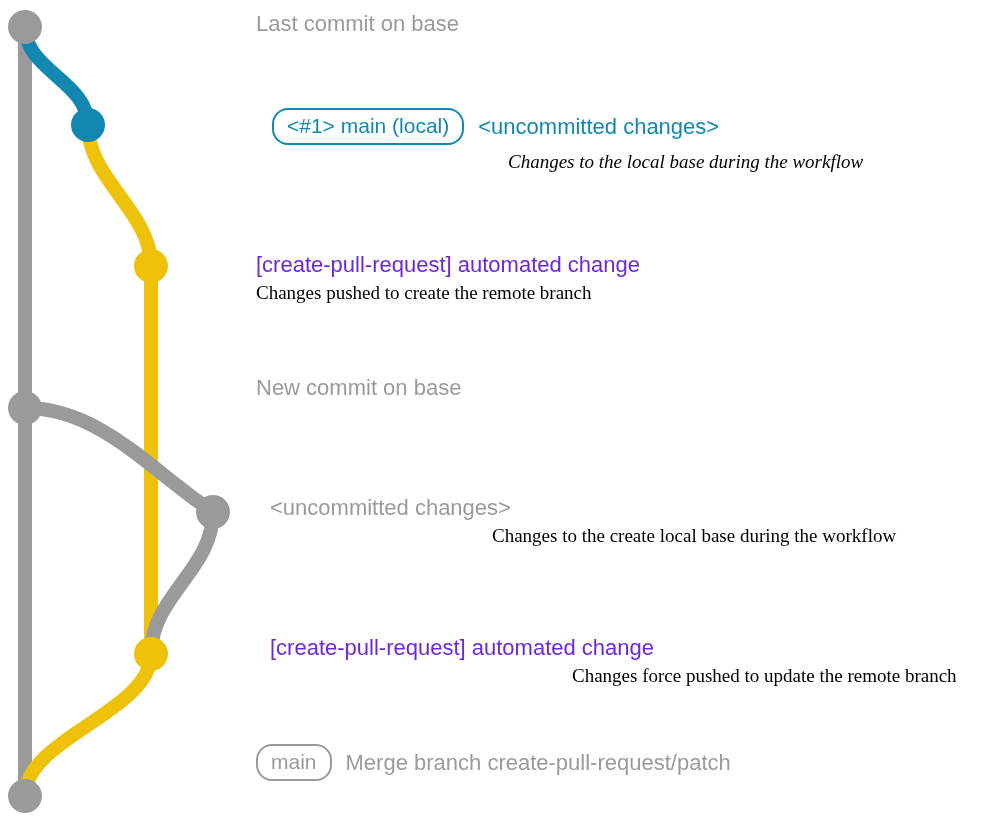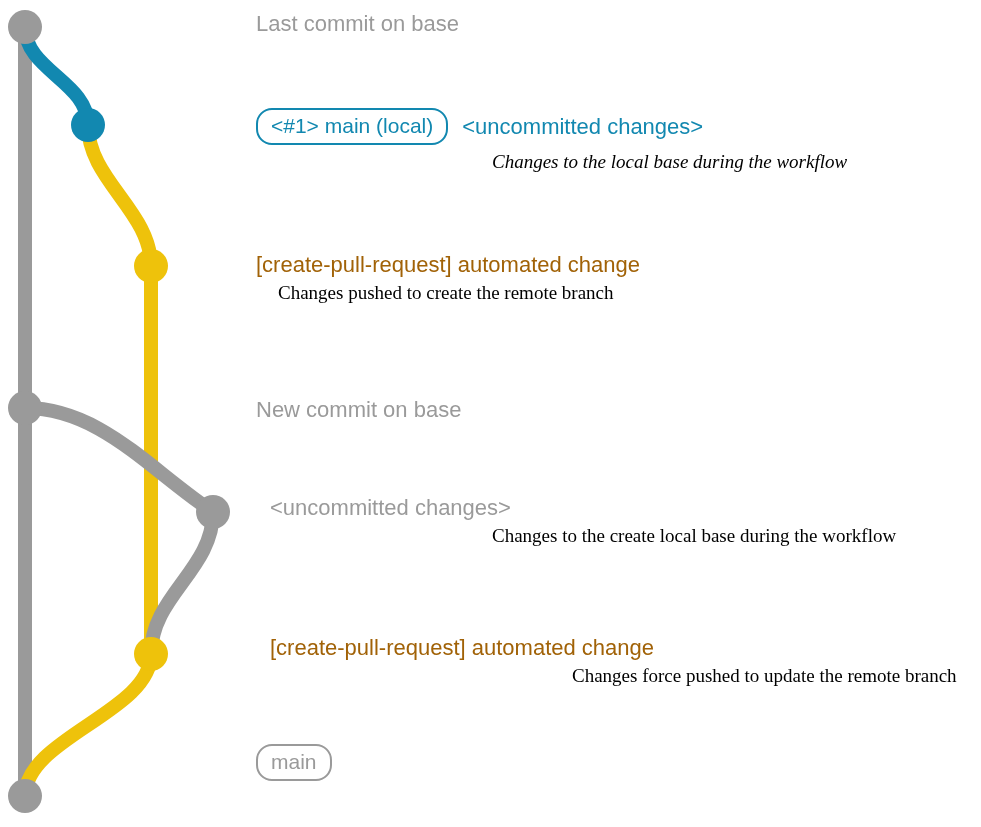--- a/index.html
+++ b/index.html
@@ -74,24 +74,24 @@
     font-size: 19px;
     color: #000000;
     line-height: 1.1;
     white-space: nowrap;
     margin-top: 7px;
   }
 
   
   .c-gray   { color: #9a9a9a; }
   .c-blue   { color: #1288b0; }
-  .c-yellow { color: #a16207; }
+  .c-yellow { color: #6d28d9; }
 
   .subtext-indent-a { margin-left: 236px; font-style: italic; }
-  .subtext-indent-b { margin-left: 22px; }
+  .subtext-indent-b { }
   .subtext-indent-c { margin-left: 236px; }
   .subtext-indent-d { margin-left: 316px; }
 </style>
 </head>
 <body>
 
 <svg id="graph-svg" viewBox="0 0 981 827" aria-hidden="true">
 
   <path d="M 25 27 L 25 796" stroke="#9a9a9a" stroke-width="14" fill="none" stroke-linecap="round"></path>
 
@@ -119,40 +119,40 @@
 <div class="annotations">
 
   <div class="ann" style="left:256px; top:12px;">
     <div>
       <div class="ann-row">
         <span class="headline c-gray">Last commit on base</span>
       </div>
     </div>
   </div>
 
-  <div class="ann" style="left:256px; top:108px;">
+  <div class="ann" style="left:272px; top:108px;">
     <div>
       <div class="ann-row">
         <span class="pill c-blue">&lt;#1&gt; main (local)</span>
         <span class="headline with-pill c-blue">&lt;uncommitted changes&gt;</span>
       </div>
       <div class="subtext subtext-indent-a">Changes to the local base during the workflow</div>
     </div>
   </div>
 
   <div class="ann" style="left:256px; top:253px;">
     <div>
       <div class="ann-row">
         <span class="headline c-yellow">[create-pull-request] automated change</span>
       </div>
       <div class="subtext subtext-indent-b">Changes pushed to create the remote branch</div>
     </div>
   </div>
 
-  <div class="ann" style="left:256px; top:398px;">
+  <div class="ann" style="left:256px; top:376px;">
     <div>
       <div class="ann-row">
         <span class="headline c-gray">New commit on base</span>
       </div>
     </div>
   </div>
 
   <div class="ann" style="left:256px; top:496px;">
     <div>
       <div class="ann-row">
@@ -168,17 +168,18 @@
         <span class="headline with-pill c-yellow">[create-pull-request] automated change</span>
       </div>
       <div class="subtext subtext-indent-d">Changes force pushed to update the remote branch</div>
     </div>
   </div>
 
   <div class="ann" style="left:256px; top:744px;">
     <div>
       <div class="ann-row">
         <span class="pill c-gray">main</span>
+        <span class="headline with-pill c-gray">Merge branch create-pull-request/patch</span>
       </div>
     </div>
   </div>
 
 </div>
 
 </body></html>

